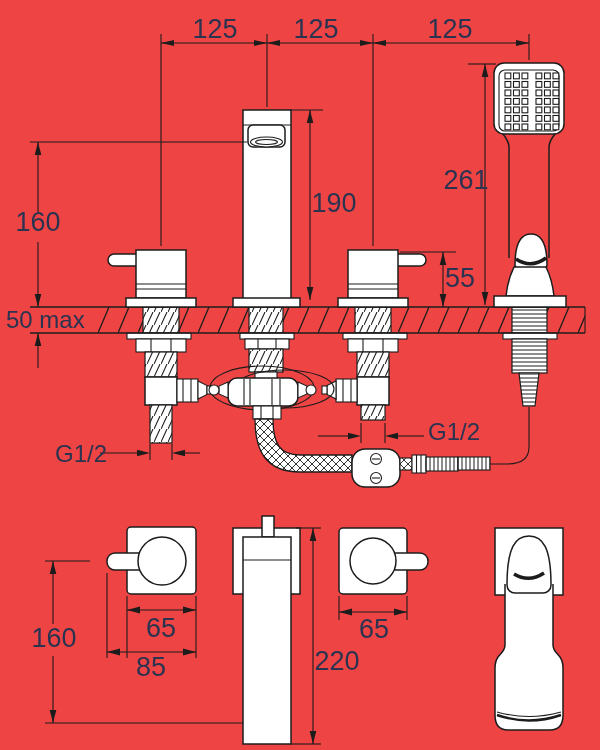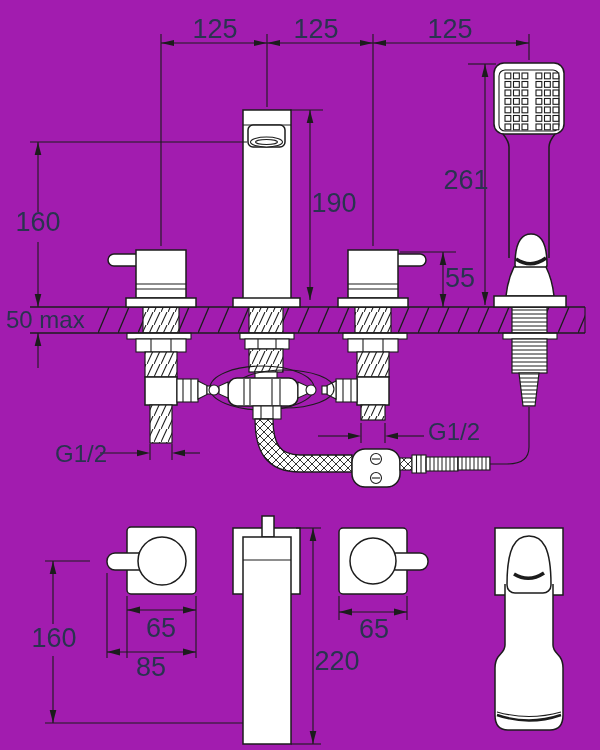--- a/index.html
+++ b/index.html
@@ -1,16 +1,16 @@
 <!DOCTYPE html>
 <html><head>
 <meta charset="utf-8">
 <style>
   html,body{margin:0;padding:0;background:#fff;}
-  .stage{width:600px;height:750px;background:#a21caf;position:relative;overflow:hidden;}
+  .stage{width:600px;height:750px;background:#ef4444;position:relative;overflow:hidden;}
   svg{display:block;}
   .o{fill:#fff;stroke:#1c1c1c;stroke-width:1.5;}
   .ot{fill:#fff;stroke:#1c1c1c;stroke-width:1.1;}
   .l{fill:none;stroke:#1c1c1c;stroke-width:1.5;}
   .t{fill:none;stroke:#1c1c1c;stroke-width:1.1;}
   .d{fill:none;stroke:#1c1c1c;stroke-width:1.1;}
   .a{fill:#1c1c1c;stroke:none;}
   .arc{fill:none;stroke:#1c1c1c;stroke-width:3.5;}
   .band{fill:none;stroke:#1c1c1c;stroke-width:2.4;}
   .noz{fill:#fff;stroke:#1c1c1c;stroke-width:1.1;}

